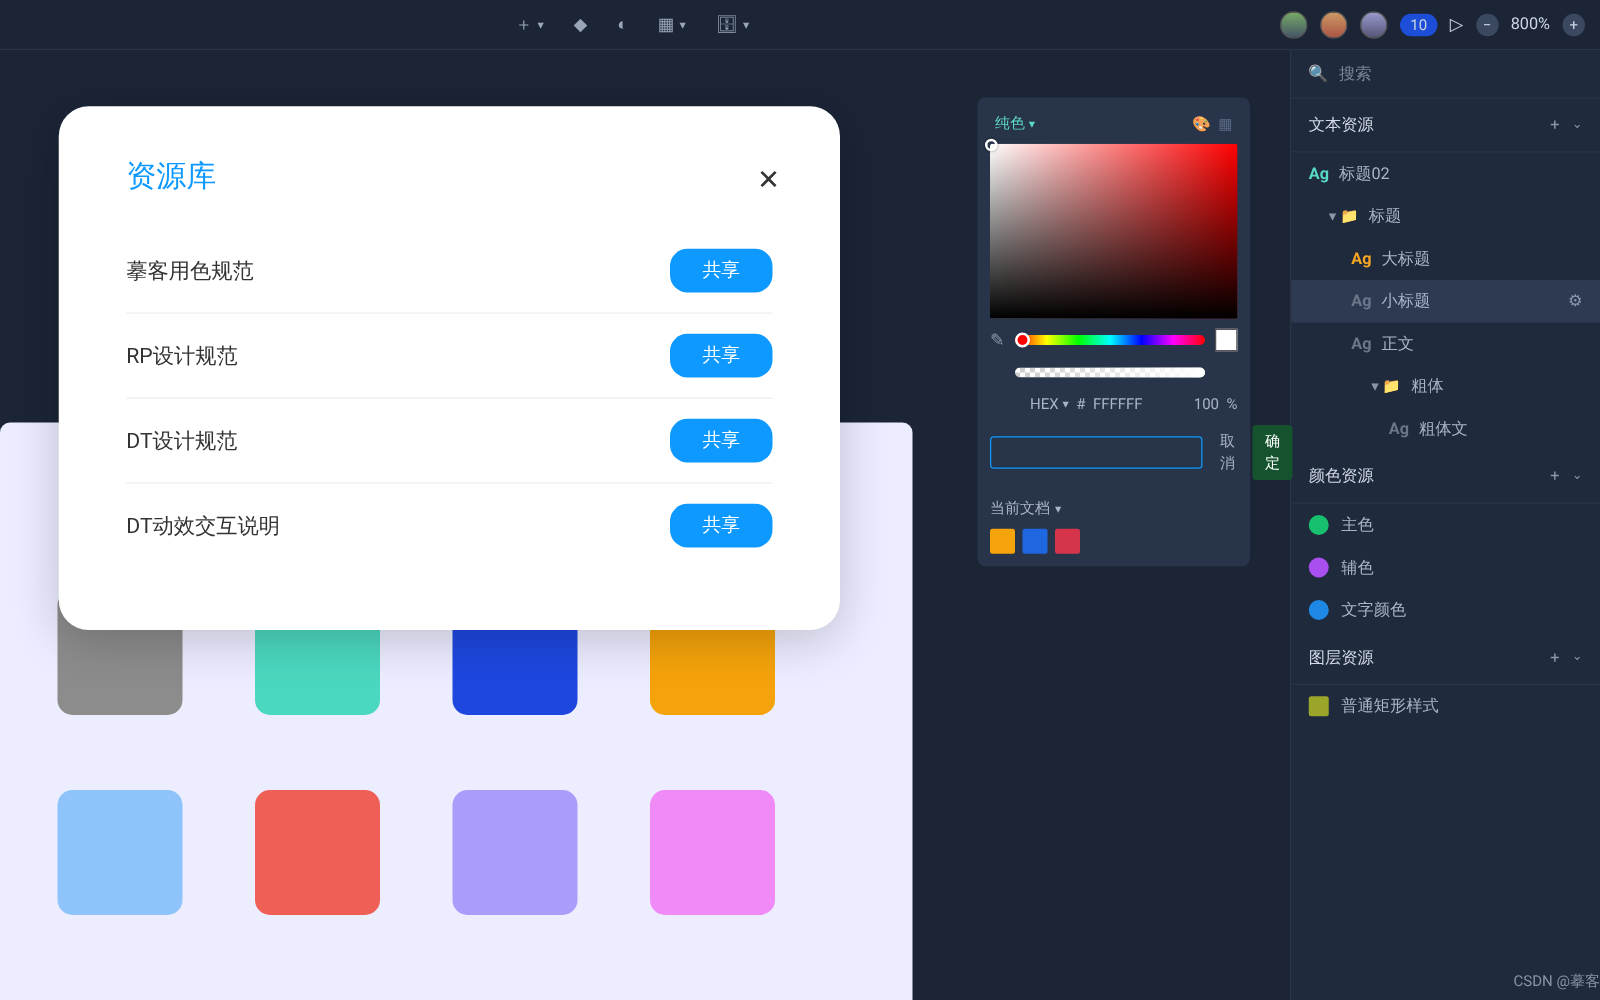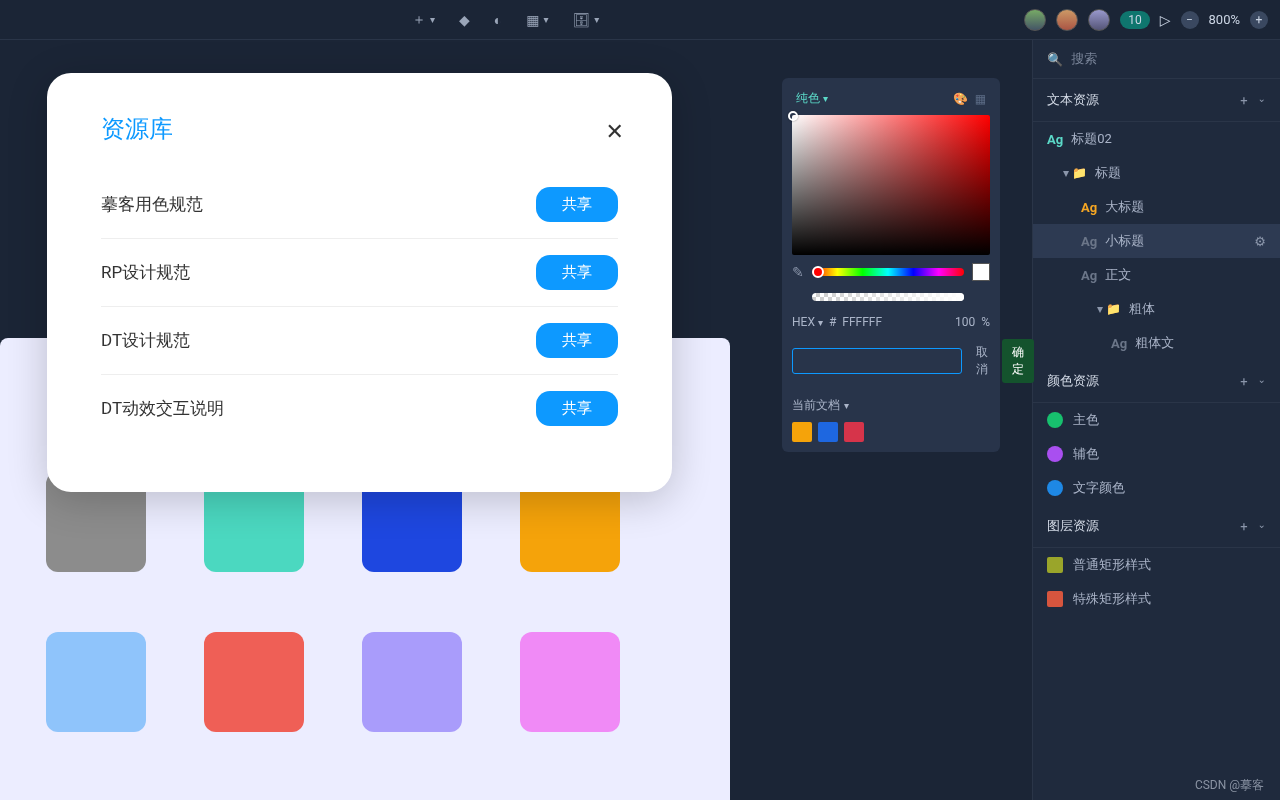--- a/index.html
+++ b/index.html
@@ -2,51 +2,51 @@
 <html><head>
 <meta charset="utf-8">
 <style>
 * { margin:0; padding:0; box-sizing:border-box; font-family:-apple-system,BlinkMacSystemFont,"Segoe UI",Roboto,"PingFang SC","Microsoft YaHei",sans-serif; }
 body { width:1280px; height:800px; background:#1b2536; overflow:hidden; position:relative; }
 .topbar { height:40px; background:#1b2536; display:flex; align-items:center; padding:0 12px; border-bottom:1px solid #2a3548; }
 .topbar-left { display:flex; align-items:center; gap:24px; margin-left:400px; }
 .topbar-left .ticon { color:#9aa5b8; font-size:14px; display:flex; align-items:center; gap:4px; cursor:pointer; }
 .topbar-right { margin-left:auto; display:flex; align-items:center; gap:10px; }
 .avatar { width:22px; height:22px; border-radius:50%; background:#888; border:1px solid #555; }
-.badge { background:#0f766e; color:#cbd5e4; font-size:12px; padding:2px 8px; border-radius:10px; }
+.badge { background:#1d4ed8; color:#cbd5e4; font-size:12px; padding:2px 8px; border-radius:10px; }
 .play { color:#cbd5e4; font-size:14px; }
 .zoom-btn { width:18px; height:18px; border-radius:50%; background:#3a4860; color:#cbd5e4; font-size:12px; display:flex; align-items:center; justify-content:center; cursor:pointer; }
 .zoom-txt { color:#cbd5e4; font-size:13px; }
 .main { display:flex; height:760px; }
 .canvas-area { flex:1; position:relative; }
 .canvas-bg { position:absolute; left:0; top:298px; width:730px; height:470px; background:#ecedff; border-radius:8px; }
 .swatch-row { position:absolute; display:flex; gap:58px; }
 .swatch { width:100px; height:100px; border-radius:12px; }
-.modal { position:absolute; left:47px; top:33px; width:625px; background:#fff; border-radius:24px; padding:40px 54px 50px 54px; box-shadow:0 8px 40px rgba(0,0,0,0.2); }
+.modal { position:absolute; left:47px; top:45px; width:625px; background:#fff; border-radius:24px; padding:40px 54px 50px 54px; box-shadow:0 8px 40px rgba(0,0,0,0.2); }
 .modal-title { color:#0d99ff; font-size:24px; font-weight:500; }
 .modal-close { position:absolute; right:48px; top:46px; font-size:22px; color:#333; cursor:pointer; }
 .modal-list { margin-top:26px; }
 .modal-item { display:flex; align-items:center; justify-content:space-between; padding:16px 0; border-bottom:1px solid #eee; }
 .modal-item:last-child { border-bottom:none; }
 .modal-item-name { font-size:17px; color:#333; }
 .share-btn { background:#0d99ff; color:#fff; border:none; padding:8px 26px; border-radius:14px; font-size:15px; cursor:pointer; }
 .color-panel { position:absolute; left:782px; top:38px; width:218px; background:#28344a; border-radius:6px; padding:10px; }
 .cp-head { display:flex; align-items:center; justify-content:space-between; font-size:12px; color:#5bd9c8; padding:2px 4px 8px 4px; }
 .cp-head-right { display:flex; gap:6px; }
 .cp-gradient { width:198px; height:140px; border-radius:2px; background:linear-gradient(to bottom, rgba(0,0,0,0) 0%, #000 100%), linear-gradient(to right, #fff 0%, #ff0000 100%); position:relative; }
 .cp-gradient .picker-dot { position:absolute; width:10px; height:10px; border:2px solid #fff; border-radius:50%; left:-4px; top:-4px; box-shadow:0 0 2px rgba(0,0,0,0.5); }
 .cp-row { display:flex; align-items:center; gap:8px; margin-top:8px; }
 .eyedrop { color:#8b96ab; font-size:14px; }
 .hue-bar { flex:1; height:8px; border-radius:4px; background:linear-gradient(to right,#f00,#ff0,#0f0,#0ff,#00f,#f0f,#f00); position:relative; }
 .hue-bar .dot { position:absolute; left:0; top:-2px; width:12px; height:12px; border-radius:50%; background:#f00; border:2px solid #fff; }
 .alpha-bar { flex:1; height:8px; border-radius:4px; background:repeating-conic-gradient(#ccc 0% 25%, #fff 0% 50%) 0/8px 8px; position:relative; }
 .alpha-bar::after { content:''; position:absolute; inset:0; background:linear-gradient(to right, rgba(255,255,255,0), #fff); border-radius:4px; }
 .color-chip { width:18px; height:18px; background:#fff; border:1px solid #555; }
 .hex-row { display:flex; align-items:center; gap:6px; margin-top:10px; font-size:12px; color:#aab4c8; }
-.hex-row .hexlabel { display:flex; align-items:center; gap:3px; }
+.hex-row .hexlabel { display:flex; align-items:center; gap:3px;margin-left:32px; }
 .hex-row .hexval { flex:1; }
 .name-row { display:flex; gap:6px; margin-top:10px; align-items:center; }
 .name-input { flex:1; background:transparent; border:1px solid #0d99ff; border-radius:3px; height:26px; padding:0 6px; color:#fff; font-size:12px; }
 .btn-cancel { background:transparent; border:none; color:#aab4c8; font-size:12px; padding:4px 8px; cursor:pointer; }
 .btn-ok { background:#14532d; border:none; color:#fff; font-size:12px; padding:5px 10px; border-radius:3px; cursor:pointer; }
 .doc-label { font-size:12px; color:#aab4c8; margin-top:14px; display:flex; align-items:center; gap:4px;text-align:center; }
 .doc-swatches { display:flex; gap:6px; margin-top:8px; }
 .doc-swatch { width:20px; height:20px; border-radius:2px; }
 .sidebar { width:248px; background:#1f2a3d; border-left:1px solid #2a3548; display:flex; flex-direction:column; overflow-y:auto; }
 .search-row { display:flex; align-items:center; gap:8px; padding:10px 14px; color:#7a8599; font-size:13px; border-bottom:1px solid #2a3548; }
@@ -60,21 +60,21 @@
 .tree-item.sel { background:#2d3a52; }
 .tree-item .gear { margin-left:auto; color:#8b96ab; font-size:13px; }
 .indent1 { padding-left:30px; }
 .indent2 { padding-left:48px; }
 .indent3 { padding-left:64px; }
 .folder-ic { color:#8b96ab; font-size:12px; }
 .color-item { display:flex; align-items:center; gap:10px; padding:8px 14px; color:#aab4c8; font-size:13px; cursor:pointer; }
 .color-dot { width:16px; height:16px; border-radius:50%; }
 .layer-item { display:flex; align-items:center; gap:10px; padding:8px 14px; color:#aab4c8; font-size:13px; cursor:pointer; }
 .layer-sq { width:16px; height:16px; border-radius:2px; }
-.watermark { position:absolute; right:16px; bottom:6px; color:#8a93a3; font-size:12px; }
+.watermark { position:absolute; right:0; bottom:6px; color:#8a93a3; font-size:12px; }
 .chev { font-size:10px; }
 </style>
 </head>
 <body>
 
 <div class="topbar">
   <div class="topbar-left">
     <div class="ticon">＋ <span class="chev">▾</span></div>
     <div class="ticon">◆</div>
     <div class="ticon">◐</div>
@@ -249,20 +249,16 @@
       <span>图层资源</span>
       <span class="actions">
           <span>+</span>
           <span class="chev">⌄</span>
         </span>
     </div>
     <div class="layer-item">
         <div class="layer-sq" style="background: rgb(154, 165, 42);"></div>
         <span>普通矩形样式</span>
       </div>
-    <div class="layer-item">
-        <div class="layer-sq" style="background: rgb(214, 85, 62);"></div>
-        <span>特殊矩形样式</span>
-      </div>
   </div>
 </div>
 
 <div class="watermark">CSDN @摹客</div>
 
 </body></html>

